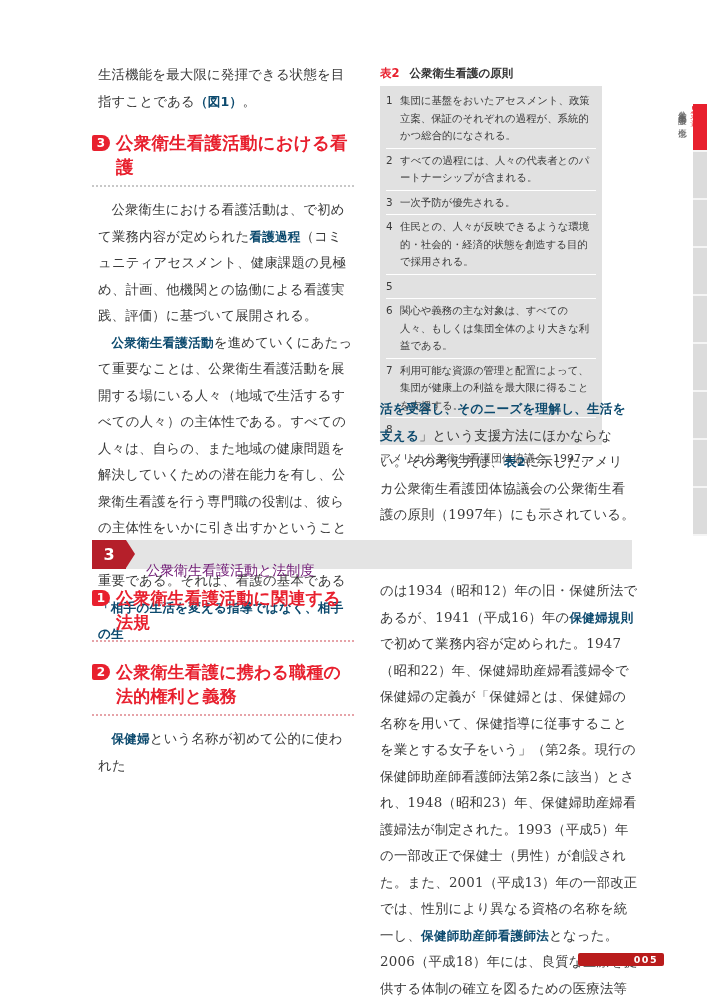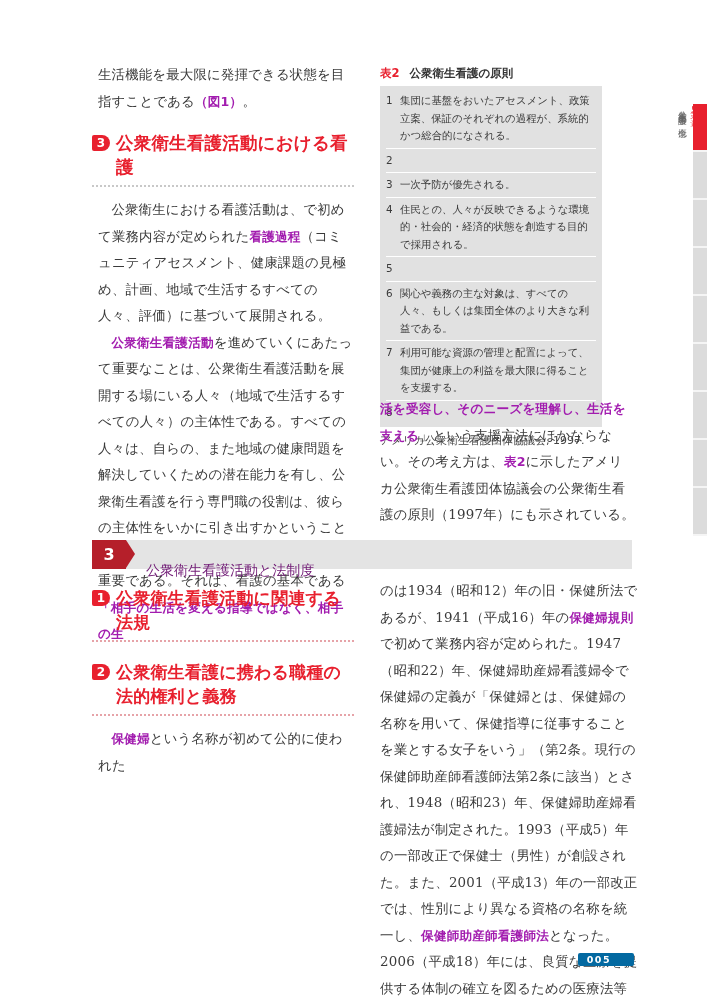--- a/index.html
+++ b/index.html
@@ -2,21 +2,21 @@
 <html><head>
 <meta charset="utf-8">
 <style>
   html, body { margin:0; padding:0; background:#ffffff; }
   body { width:707px; height:1000px; position:relative; overflow:hidden;
          font-family:"DejaVu Serif", serif; color:#333; }
   .col { position:absolute; }
   .body-text { font-size:13.4px; line-height:26.5px; letter-spacing:0.2px; color:#3a3a3a; }
   .body-text p { margin:0; text-indent:1em; }
   .body-text p.noindent { text-indent:0; }
-  .red { color:#a21caf; font-family:"DejaVu Sans", sans-serif; font-weight:bold; font-size:12.6px; }
+  .red { color:#0c4a6e; font-family:"DejaVu Sans", sans-serif; font-weight:bold; font-size:12.6px; }
   .sub-head { display:flex; align-items:flex-start; font-family:"DejaVu Sans", sans-serif;
               font-weight:bold; color:#e8202e; font-size:17px; line-height:24px; }
   .badge { display:inline-flex; align-items:center; justify-content:center; background:#e8202e; color:#fff;
            font-size:12px; font-weight:bold; width:18px; height:16px; margin-top:4px; margin-right:6px;
            border-radius:2px 8px 8px 2px; flex-shrink:0; }
   .dotline { border-bottom:2px dotted #e6a3a8; }
   .dotline.gray { border-bottom-color:#c8c8c8; }
   .table-title { font-family:"DejaVu Sans", sans-serif; font-size:11.5px; font-weight:bold; color:#333; }
   .table-title .num { color:#e8202e; margin-right:10px; }
   .tbox { background:#e1e1e1; padding:3px 6px 3px 6px; font-family:"DejaVu Sans", sans-serif;
@@ -31,23 +31,23 @@
              font-size:16px; width:34px; height:29px; display:flex; align-items:center; justify-content:center; position:relative; }
   .sec-num::after { content:""; position:absolute; right:-9px; top:0; border-left:9px solid #b51f2a;
                     border-top:14.5px solid transparent; border-bottom:14.5px solid transparent; }
   .sec-title { margin-left:20px; font-family:"DejaVu Sans", sans-serif; font-size:14px; color:#701a75;margin-top:32px; }
   .side-tabs { position:absolute; left:693px; top:104px; width:14px; }
   .side-tab { height:46px; background:#dcdcdc; border-bottom:2px solid #f5f5f5; }
   .side-tab.active { background:#e8202e; }
   .chapter-label { position:absolute; left:677px; top:104px; writing-mode:vertical-rl;
                    font-family:"DejaVu Sans", sans-serif; font-size:8.5px; color:#666; letter-spacing:1px; }
   .chapter-label .ch { color:#e8202e; margin-bottom:6px; display:block; }
-  .page-num { position:absolute; left:578px; top:953px; width:56px; height:13px; background:#0369a1;
+  .page-num { position:absolute; left:578px; top:953px; width:86px; height:13px; background:#b91c1c;
               color:#fff; font-family:"DejaVu Sans", sans-serif; font-size:9.5px; font-weight:bold;
-              text-align:right; padding-right:23px; box-sizing:border-box; line-height:13px; letter-spacing:1.5px; border-radius:2px; }
+              text-align:right; padding-right:6px; box-sizing:border-box; line-height:13px; letter-spacing:1.5px; border-radius:2px; }
 </style>
 </head>
 <body>
 
 <div class="chapter-label">
   <span class="ch">第1章</span>
   <span>公衆衛生看護学の概念</span>
 </div>
 <div class="side-tabs">
   <div class="side-tab active"></div>
@@ -65,35 +65,36 @@
   <p class="noindent"><span>生活機能を最大限に発揮できる状態を目指すことである</span><span class="red">（図1）</span><span>。</span></p>
 
   <div style="margin:16px 0 10px -6px;">
     <div class="sub-head" style="font-size:17.5px;">
       <span class="badge">3</span>
       <span>公衆衛生看護活動における看護</span>
     </div>
     <div class="dotline gray" style="margin-top:6px;"></div>
   </div>
 
-  <p><span>公衆衛生における看護活動は、で初めて業務内容が定められた</span><span class="red">看護過程</span><span>（コミュニティアセスメント、健康課題の見極め、計画、地域で生活するすべての人々、評価）に基づいて展開される。</span></p>
+  <p><span>公衆衛生における看護活動は、で初めて業務内容が定められた</span><span class="red">看護過程</span><span>（コミュニティアセスメント、健康課題の見極め、計画、他機関との協働による看護実践、評価）に基づいて展開される。</span></p>
   <p><span class="red">公衆衛生看護活動</span><span>を進めていくにあたって重要なことは、公衆衛生看護活動を展開する場にいる人々（地域で生活するすべての人々）の主体性である。すべての人々は、自らの、また地域の健康問題を解決していくための潜在能力を有し、公衆衛生看護を行う専門職の役割は、彼らの主体性をいかに引き出すかということであり、住民との</span><span class="red">パートナーシップ</span><span>が最も重要である。それは、看護の基本である</span><span class="red">「相手の生活を変える指導ではなく、相手の生</span></p>
 </div>
 
 <div class="col" style="left:380px; top:66px; width:222px;">
   <div class="table-title" style="margin-bottom:5px;">
     <span class="num">表2</span><span>公衆衛生看護の原則</span>
   </div>
   <div class="tbox">
     <div class="row">
         <span class="rn">1</span>
         <span>集団に基盤をおいたアセスメント、政策立案、保証のそれぞれの過程が、系統的かつ総合的になされる。</span>
       </div>
     <div class="row">
         <span class="rn">2</span>
+        <span>すべての過程には、人々の代表者とのパートナーシップが含まれる。</span>
       </div>
     <div class="row">
         <span class="rn">3</span>
         <span>一次予防が優先される。</span>
       </div>
     <div class="row">
         <span class="rn">4</span>
         <span>住民との、人々が反映できるような環境的・社会的・経済的状態を創造する目的で採用される。</span>
       </div>
     <div class="row">

